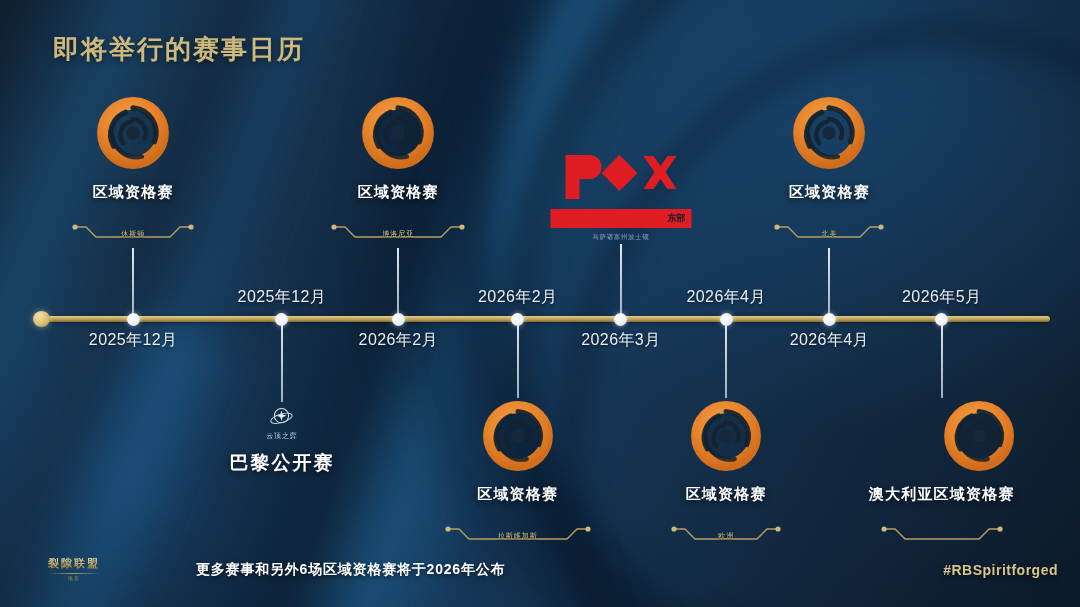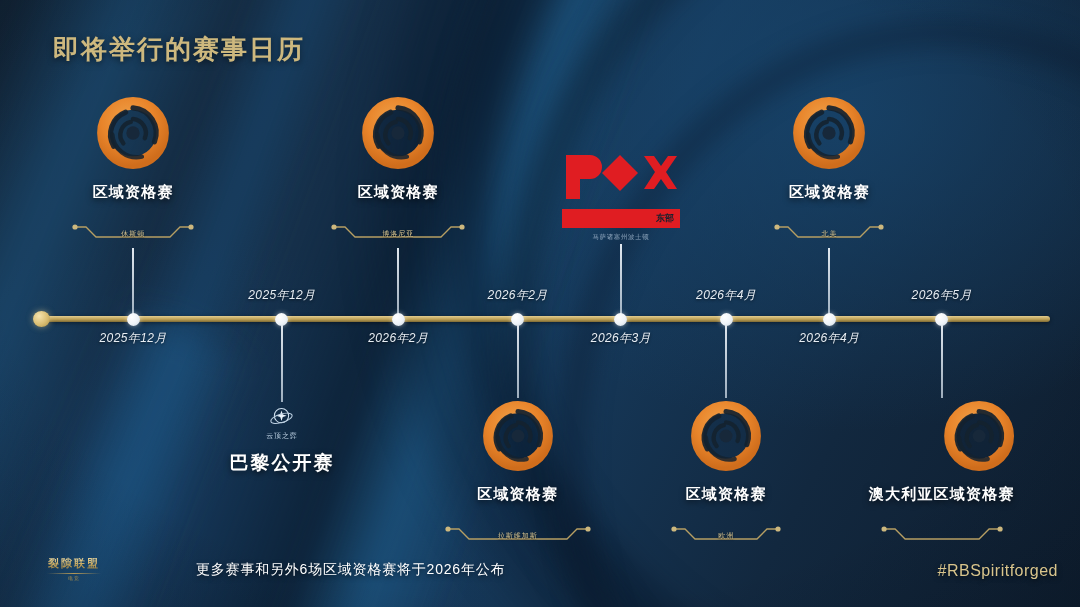--- a/index.html
+++ b/index.html
@@ -64,22 +64,22 @@
   
   .node{position:absolute;top:0;}
   .dot{position:absolute;width:13px;height:13px;border-radius:50%;
     background:radial-gradient(circle at 36% 32%,#ffffff 0%,#eef3f8 55%,#c7d3de 100%);
     box-shadow:0 0 5px rgba(255,255,255,.5);
     left:-6.5px;top:313px;z-index:4;}
   .stem{position:absolute;width:2px;left:-1px;
     background:linear-gradient(180deg,rgba(236,242,248,.95),rgba(205,218,230,.75));
     z-index:3;}
   .datelabel{position:absolute;white-space:nowrap;
-    font-size:12px;color:#e8eef4;letter-spacing:.4px;
-    text-shadow:0 1px 3px rgba(0,0,0,.6);font-style:italic;}
+    font-size:16px;color:#e8eef4;letter-spacing:.4px;
+    text-shadow:0 1px 3px rgba(0,0,0,.6);}
   .d-below{top:330px;left:50%;transform:translateX(-50%);}
   .d-above{top:287px;left:50%;transform:translateX(-50%);}
 
   
   .card{position:absolute;left:50%;transform:translateX(-50%);
     text-align:center;white-space:nowrap;}
   .evt-title{font-size:15px;font-weight:bold;color:#ffffff;letter-spacing:1.2px;
     text-shadow:0 2px 6px rgba(0,0,0,.65);margin-top:9px;}
   .evt-title.big{font-size:19px;letter-spacing:2px;}
 
@@ -87,35 +87,35 @@
   .swirl{position:relative;margin:0 auto 7px;display:block;}
 
   
   .ribbon{position:relative;margin:0 auto;}
   .ribbon .rtext{position:absolute;left:0;right:0;
     font-size:7px;color:#d8c692;letter-spacing:1px;text-align:center;
     text-shadow:0 1px 2px rgba(0,0,0,.7);}
 
   
   .paxwrap{text-align:center;}
-  .paxbar{position:relative;width:118px;height:19px;margin:4px auto 0;
+  .paxbar{position:relative;width:141px;height:19px;margin:4px auto 0;
     background:#e01d22;}
   .paxbar .eastlbl{position:absolute;right:6px;top:3px;font-size:9px;color:#16212e;font-weight:bold;}
   .paxsub{margin-top:5px;font-size:6.5px;color:#8fa6bd;letter-spacing:.6px;}
 
   
   .tfticon{width:26px;height:26px;margin:0 auto 1px;display:block;}
   .tftlbl{font-size:7px;color:#bcd0e2;letter-spacing:.8px;margin-bottom:6px;}
 
   
   #footer-note{position:absolute;left:196px;top:561px;
-    font-size:14px;font-weight:normal;color:#ffffff;letter-spacing:.8px;
+    font-size:14px;font-weight:bold;color:#ffffff;letter-spacing:.8px;
     text-shadow:0 2px 5px rgba(0,0,0,.6);}
   #hashtag{position:absolute;right:22px;top:562px;
-    font-size:16px;font-weight:normal;color:#d9c58c;letter-spacing:.5px;
+    font-size:14px;font-weight:bold;color:#d9c58c;letter-spacing:.5px;
     text-shadow:0 2px 5px rgba(0,0,0,.6);}
   #brandlogo{position:absolute;left:36px;top:556px;width:76px;height:30px;
     text-align:center;}
   #brandlogo .bl-main{font-size:11px;font-weight:bold;letter-spacing:2px;
     background:linear-gradient(180deg,#f3e2ad 0%,#c9ab63 52%,#8a7136 100%);
     -webkit-background-clip:text;background-clip:text;color:transparent;
     text-shadow:none;}
   #brandlogo .bl-sub{font-size:5px;letter-spacing:1px;color:#9f8a50;margin-top:1px;}
   #brandlogo .bl-rule{width:54px;height:1px;margin:2px auto 0;
     background:linear-gradient(90deg,rgba(180,152,86,0),#b49856,rgba(180,152,86,0));}

